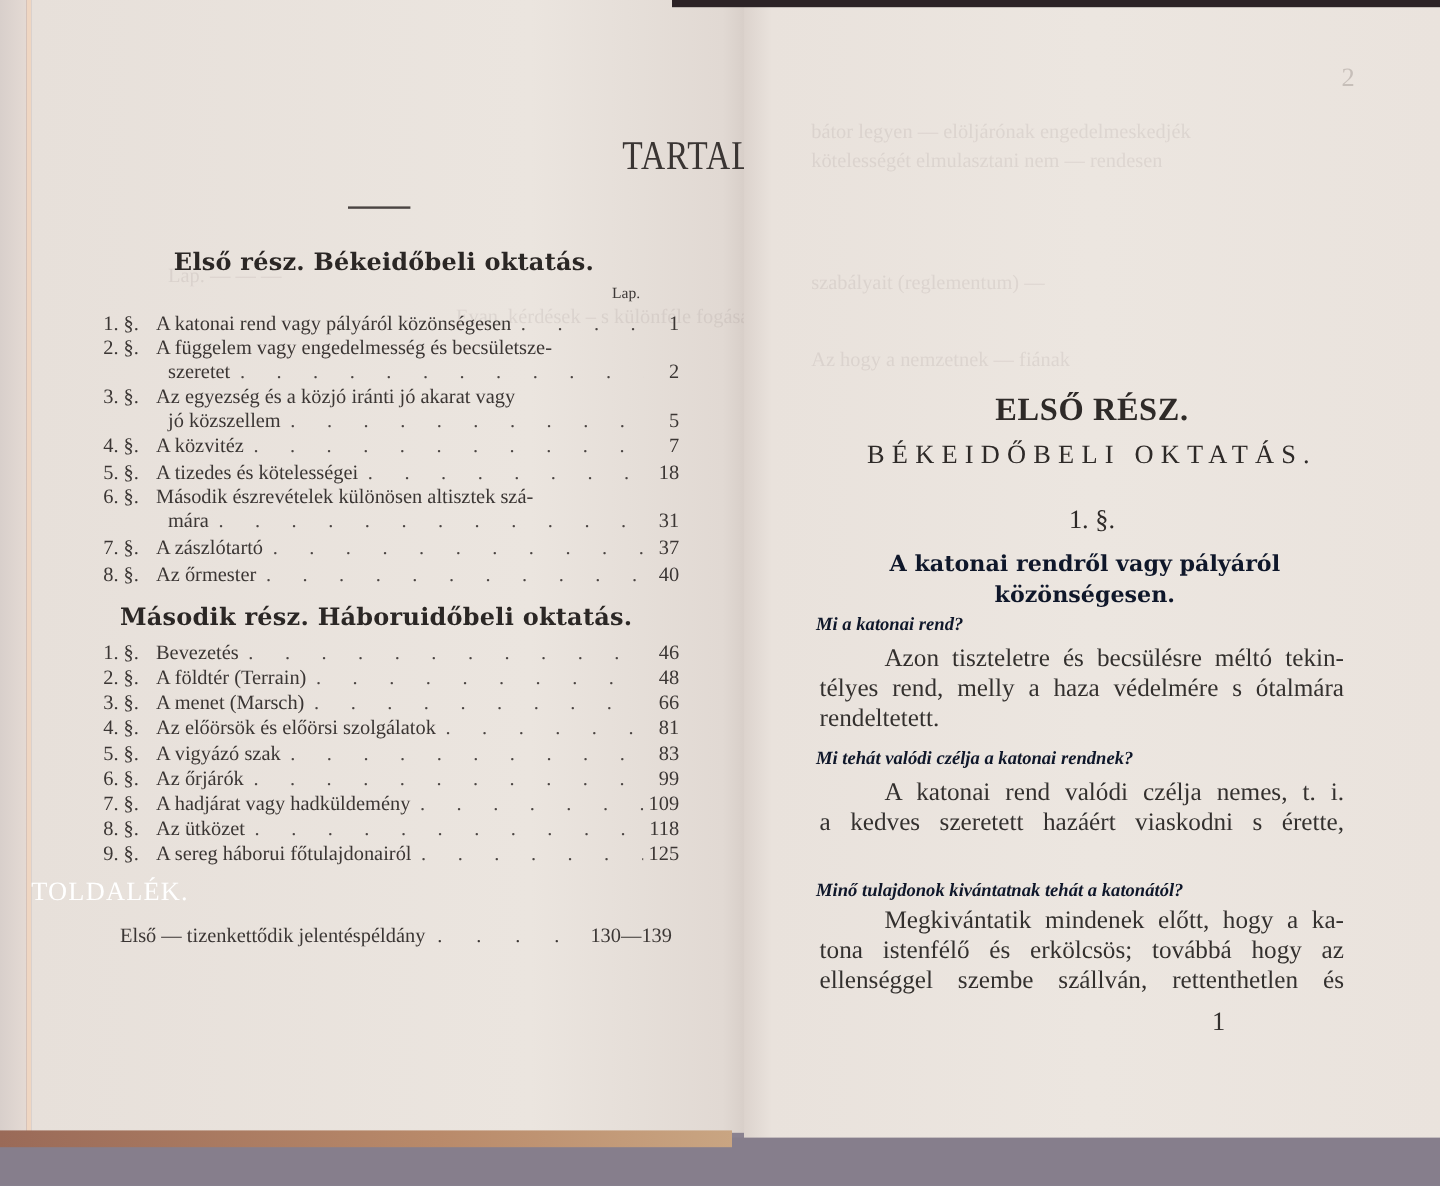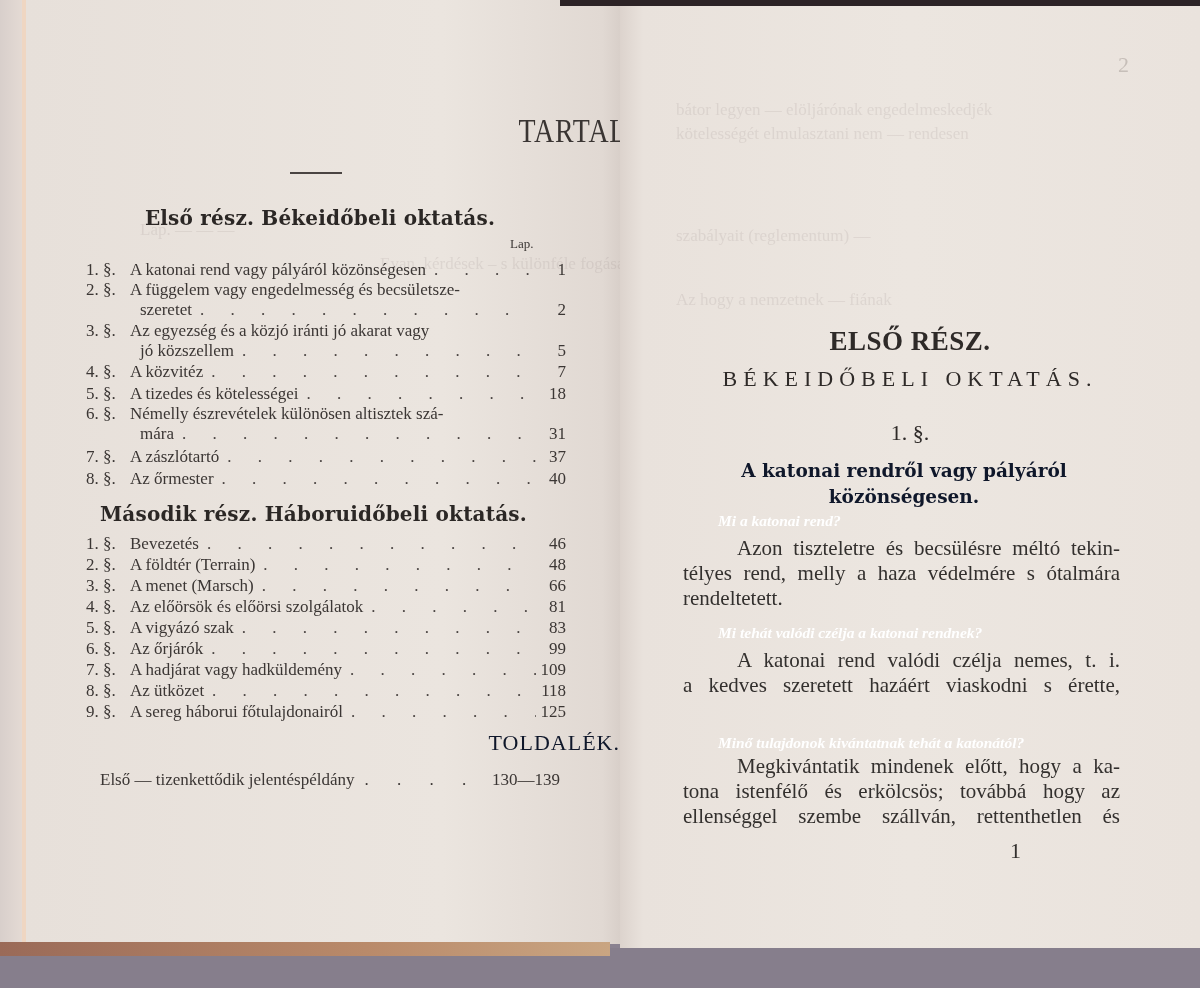--- a/index.html
+++ b/index.html
@@ -31,39 +31,39 @@
 
   .toc-entry { position:absolute; left:86px; width:480px; font-family:"Liberation Serif", serif;
     font-size:17px; line-height:20px; color:#3b3634; }
   .toc-entry .row { display:flex; align-items:baseline; height:20px; }
   .toc-entry .num { width:44px; flex:none; }
   .toc-entry .title { white-space:nowrap; }
   .toc-entry .leader { flex:1; overflow:hidden; white-space:nowrap; letter-spacing:11px; padding-left:8px; color:#4a4442; }
   .toc-entry .page-no { flex:none; text-align:right; min-width:26px; padding-left:4px; }
   .toc-entry .cont { padding-left:54px; }
 
-  .toldalek-title { position:absolute; left:0; width:100%; top:730px; text-align:right;
-    font-family:"Liberation Serif", serif; font-size:22px; letter-spacing:1px; color:#0f172a; }
+  .toldalek-title { position:absolute; left:0; width:100%; top:730px; text-align:left;
+    font-family:"Liberation Serif", serif; font-size:22px; letter-spacing:1px; color:#ffffff; }
   .toldalek-entry { position:absolute; left:100px; width:460px; top:770px; display:flex;
     font-family:"Liberation Serif", serif; font-size:17px; color:#3b3634; align-items:baseline; }
   .toldalek-entry .leader { flex:1; letter-spacing:12px; padding-left:10px; overflow:hidden; white-space:nowrap; }
 
   .bleed { position:absolute; color:rgba(120,110,105,0.13); font-family:"Liberation Serif", serif; font-size:17px; white-space:nowrap; }
 
   .r-pageno-ghost { position:absolute; left:1118px; top:52px; font-size:22px; color:rgba(90,80,75,0.25); font-family:"Liberation Serif", serif; }
   .part-title { position:absolute; left:620px; width:580px; top:326px; text-align:center;
     font-family:"Liberation Serif", serif; font-weight:bold; font-size:27px; letter-spacing:0.5px; color:#2e2a28; }
   .part-sub { position:absolute; left:620px; width:580px; top:366px; text-align:center;
     font-family:"Liberation Serif", serif; font-size:22px; letter-spacing:6px; color:#2e2a28; }
   .section-no { position:absolute; left:620px; width:580px; top:420px; text-align:center;
     font-family:"Liberation Serif", serif; font-size:22px; color:#2e2a28; }
   .section-title { position:absolute; left:684px; width:440px; top:458px; text-align:center;
     font-family:"DejaVu Serif", serif; font-weight:bold; font-size:18.5px; line-height:26px; color:#0f172a; }
-  .question { position:absolute; left:718px; font-family:"Liberation Serif", serif; font-style:italic; font-weight:bold;
-    font-size:15.5px; color:#ffffff; }
+  .question { position:absolute; left:680px; font-family:"Liberation Serif", serif; font-style:italic; font-weight:bold;
+    font-size:15.5px; color:#0f172a; }
   .para { position:absolute; left:664px; width:456px; font-family:"Liberation Serif", serif; font-size:21px;
     line-height:25px; color:#33302e; text-align:justify; }
   .para .line { display:block; white-space:nowrap; text-align-last:justify; text-align:justify;margin-left:19px; }
   .para .line.first { padding-left:54px; }
   .para .line.last { text-align-last:left; }
   .r-footer-no { position:absolute; left:1010px; top:838px; font-family:"Liberation Serif", serif; font-size:22px; color:#33302e; }
 </style>
 </head>
 <body>
 
@@ -125,21 +125,21 @@
   <div class="row">
       <span class="num">5. §.</span>
       <span class="title">A tizedes és kötelességei</span>
       <span class="leader">. . . . . . . . . . . . . . . . . . . . . . . . . .</span>
       <span class="page-no">18</span>
     </div>
 </div>
 <div class="toc-entry" style="top:404px;">
   <div class="row">
       <span class="num">6. §.</span>
-      <span class="title">Némelly észrevételek különösen altisztek szá-</span>
+      <span class="title">Második észrevételek különösen altisztek szá-</span>
     </div>
   <div class="row">
       <span class="title cont">mára</span>
       <span class="leader">. . . . . . . . . . . . . . . . . . . . . . . . . .</span>
       <span class="page-no">31</span>
     </div>
 </div>
 <div class="toc-entry" style="top:447px;">
   <div class="row">
       <span class="num">7. §.</span>

